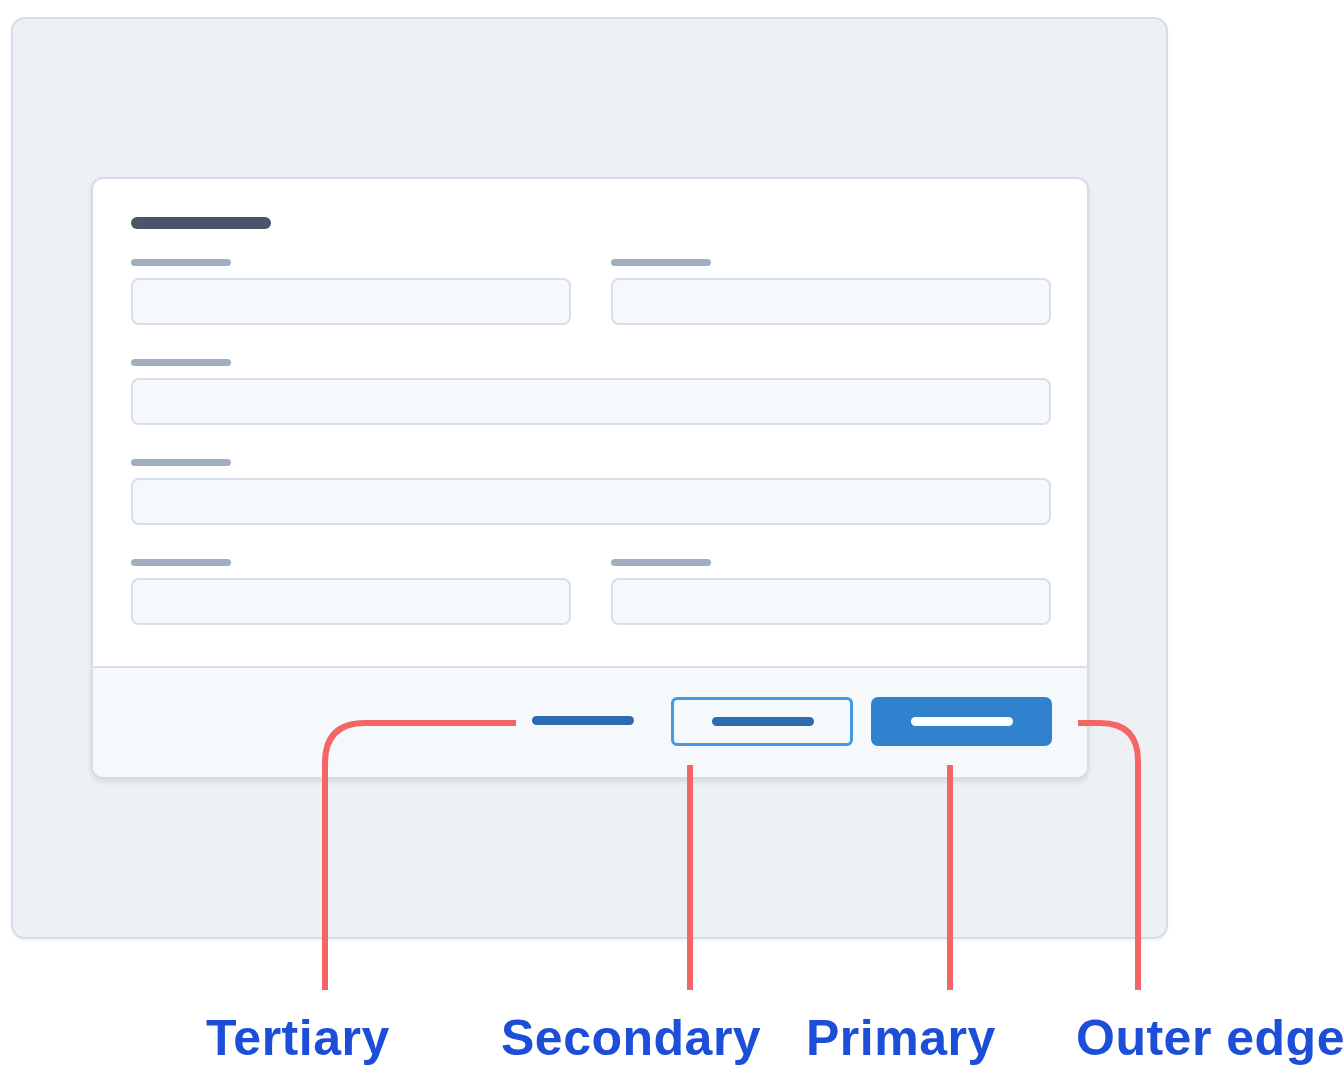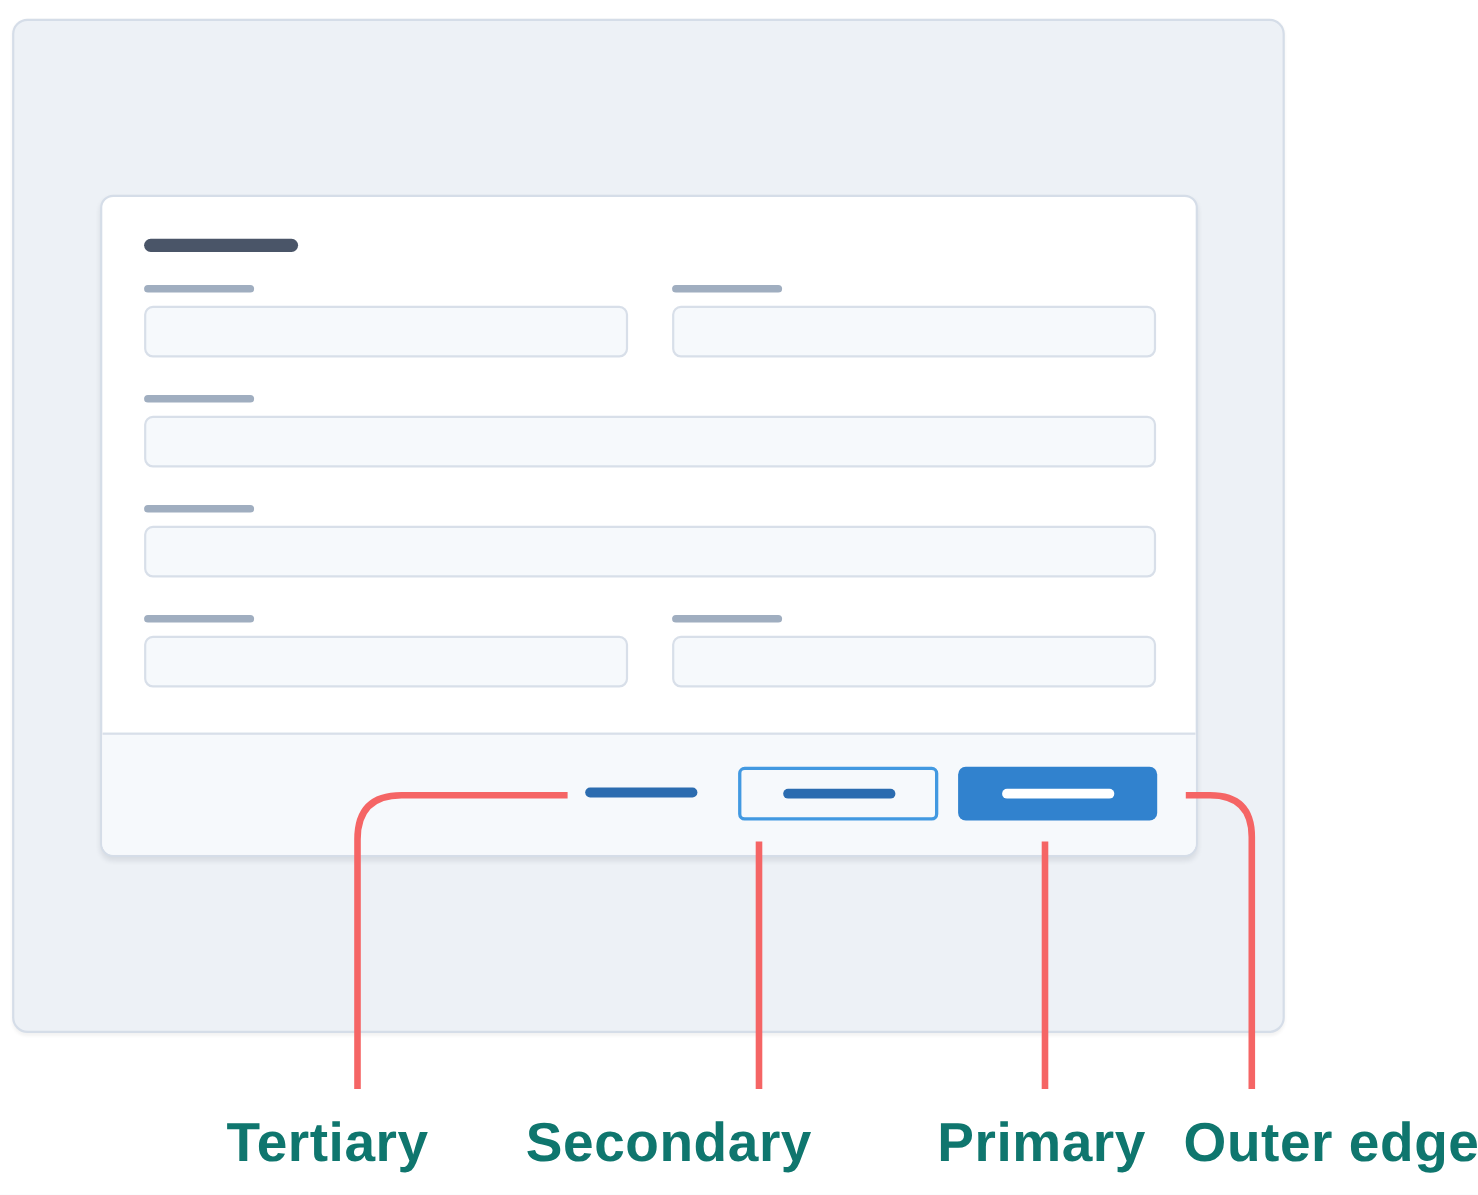--- a/index.html
+++ b/index.html
@@ -23,21 +23,21 @@
   .btn-secondary { position: absolute; left: 578px; top: 518px; width: 182px; height: 49px;
                    border: 3px solid #4299e1; border-radius: 6px; box-sizing: border-box;
                    background: #f6f9fc; cursor: pointer; }
   .btn-secondary .bar { position: absolute; left: 38px; top: 17px; width: 102px; height: 9px;
                         border-radius: 5px; background: #2b6cb0; }
   .btn-primary { position: absolute; left: 778px; top: 518px; width: 181px; height: 49px;
                  border-radius: 7px; background: #3182ce; cursor: pointer; }
   .btn-primary .bar { position: absolute; left: 40px; top: 20px; width: 102px; height: 9px;
                       border-radius: 5px; background: #ffffff; }
   svg.callouts { position: absolute; left: 0; top: 0; width: 1344px; height: 1086px; pointer-events: none; }
-  .callout-label { position: absolute; top: 1008px; font-size: 50px; font-weight: bold; color: #0f766e;
+  .callout-label { position: absolute; top: 1008px; font-size: 50px; font-weight: bold; color: #1d4ed8;
                    letter-spacing: 0.5px; white-space: nowrap; line-height: 60px; }
 </style>
 </head>
 <body>
 
 <div class="outer"></div>
 
 <div class="dialog">
   <div class="title-bar"></div>
 
@@ -71,15 +71,15 @@
 <svg class="callouts" viewBox="0 0 1344 1086">
   <g fill="none" stroke="#f56565" stroke-width="6">
     <path d="M 516 723 L 365 723 Q 325 723 325 763 L 325 990"></path>
     <path d="M 690 765 L 690 990"></path>
     <path d="M 950 765 L 950 990"></path>
     <path d="M 1078 723 L 1100 723 Q 1138 723 1138 761 L 1138 990"></path>
   </g>
 </svg>
 
 <div class="callout-label" style="left:206px;">Tertiary</div>
-<div class="callout-label" style="left:478px;">Secondary</div>
-<div class="callout-label" style="left:806px;margin-left:46px;">Primary</div>
+<div class="callout-label" style="left:501px;">Secondary</div>
+<div class="callout-label" style="left:806px;">Primary</div>
 <div class="callout-label" style="left:1076px;">Outer edge</div>
 
 </body></html>

